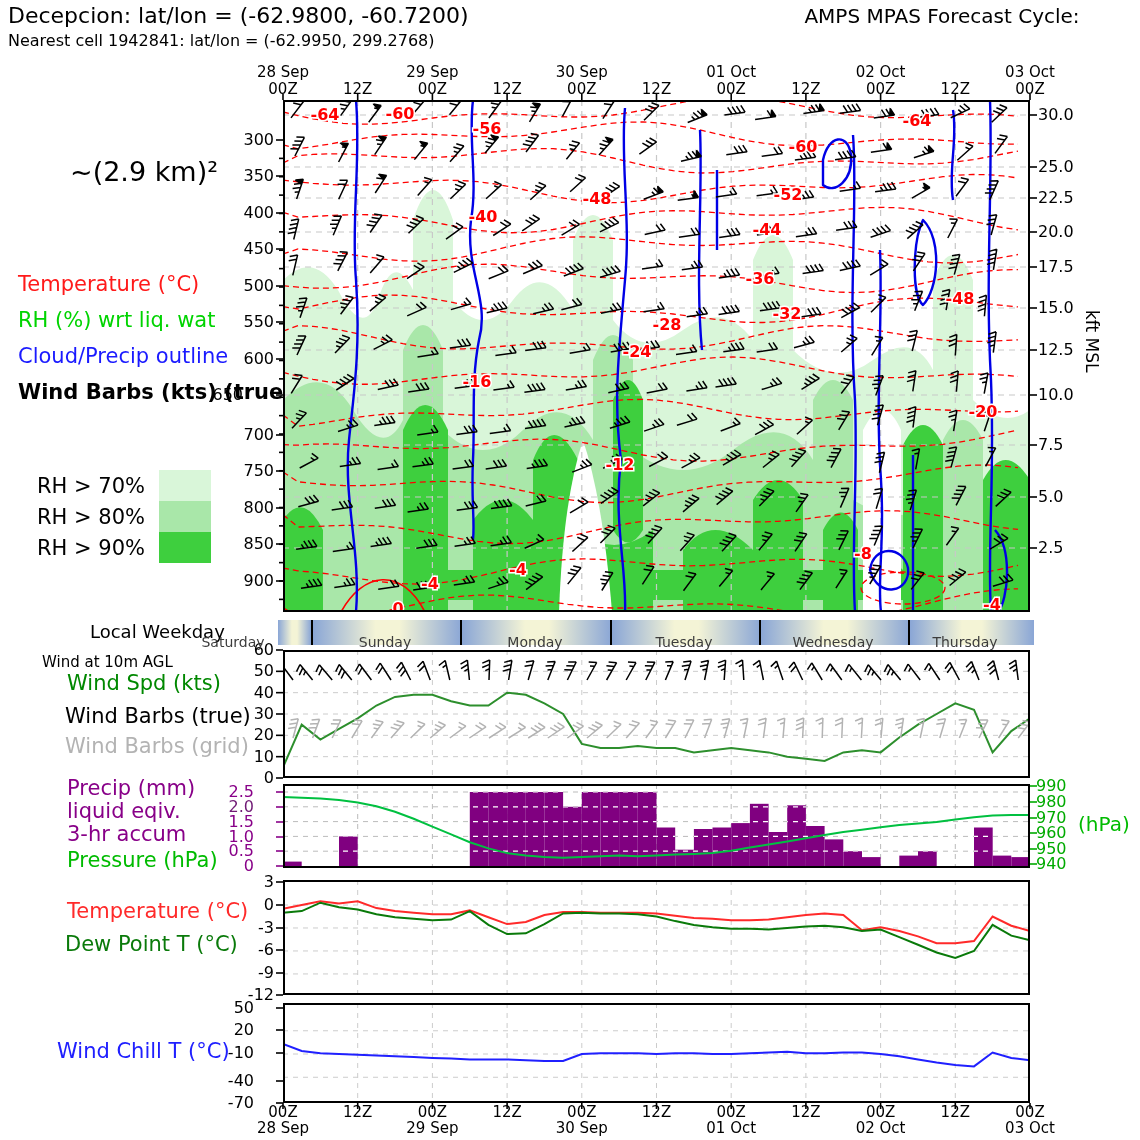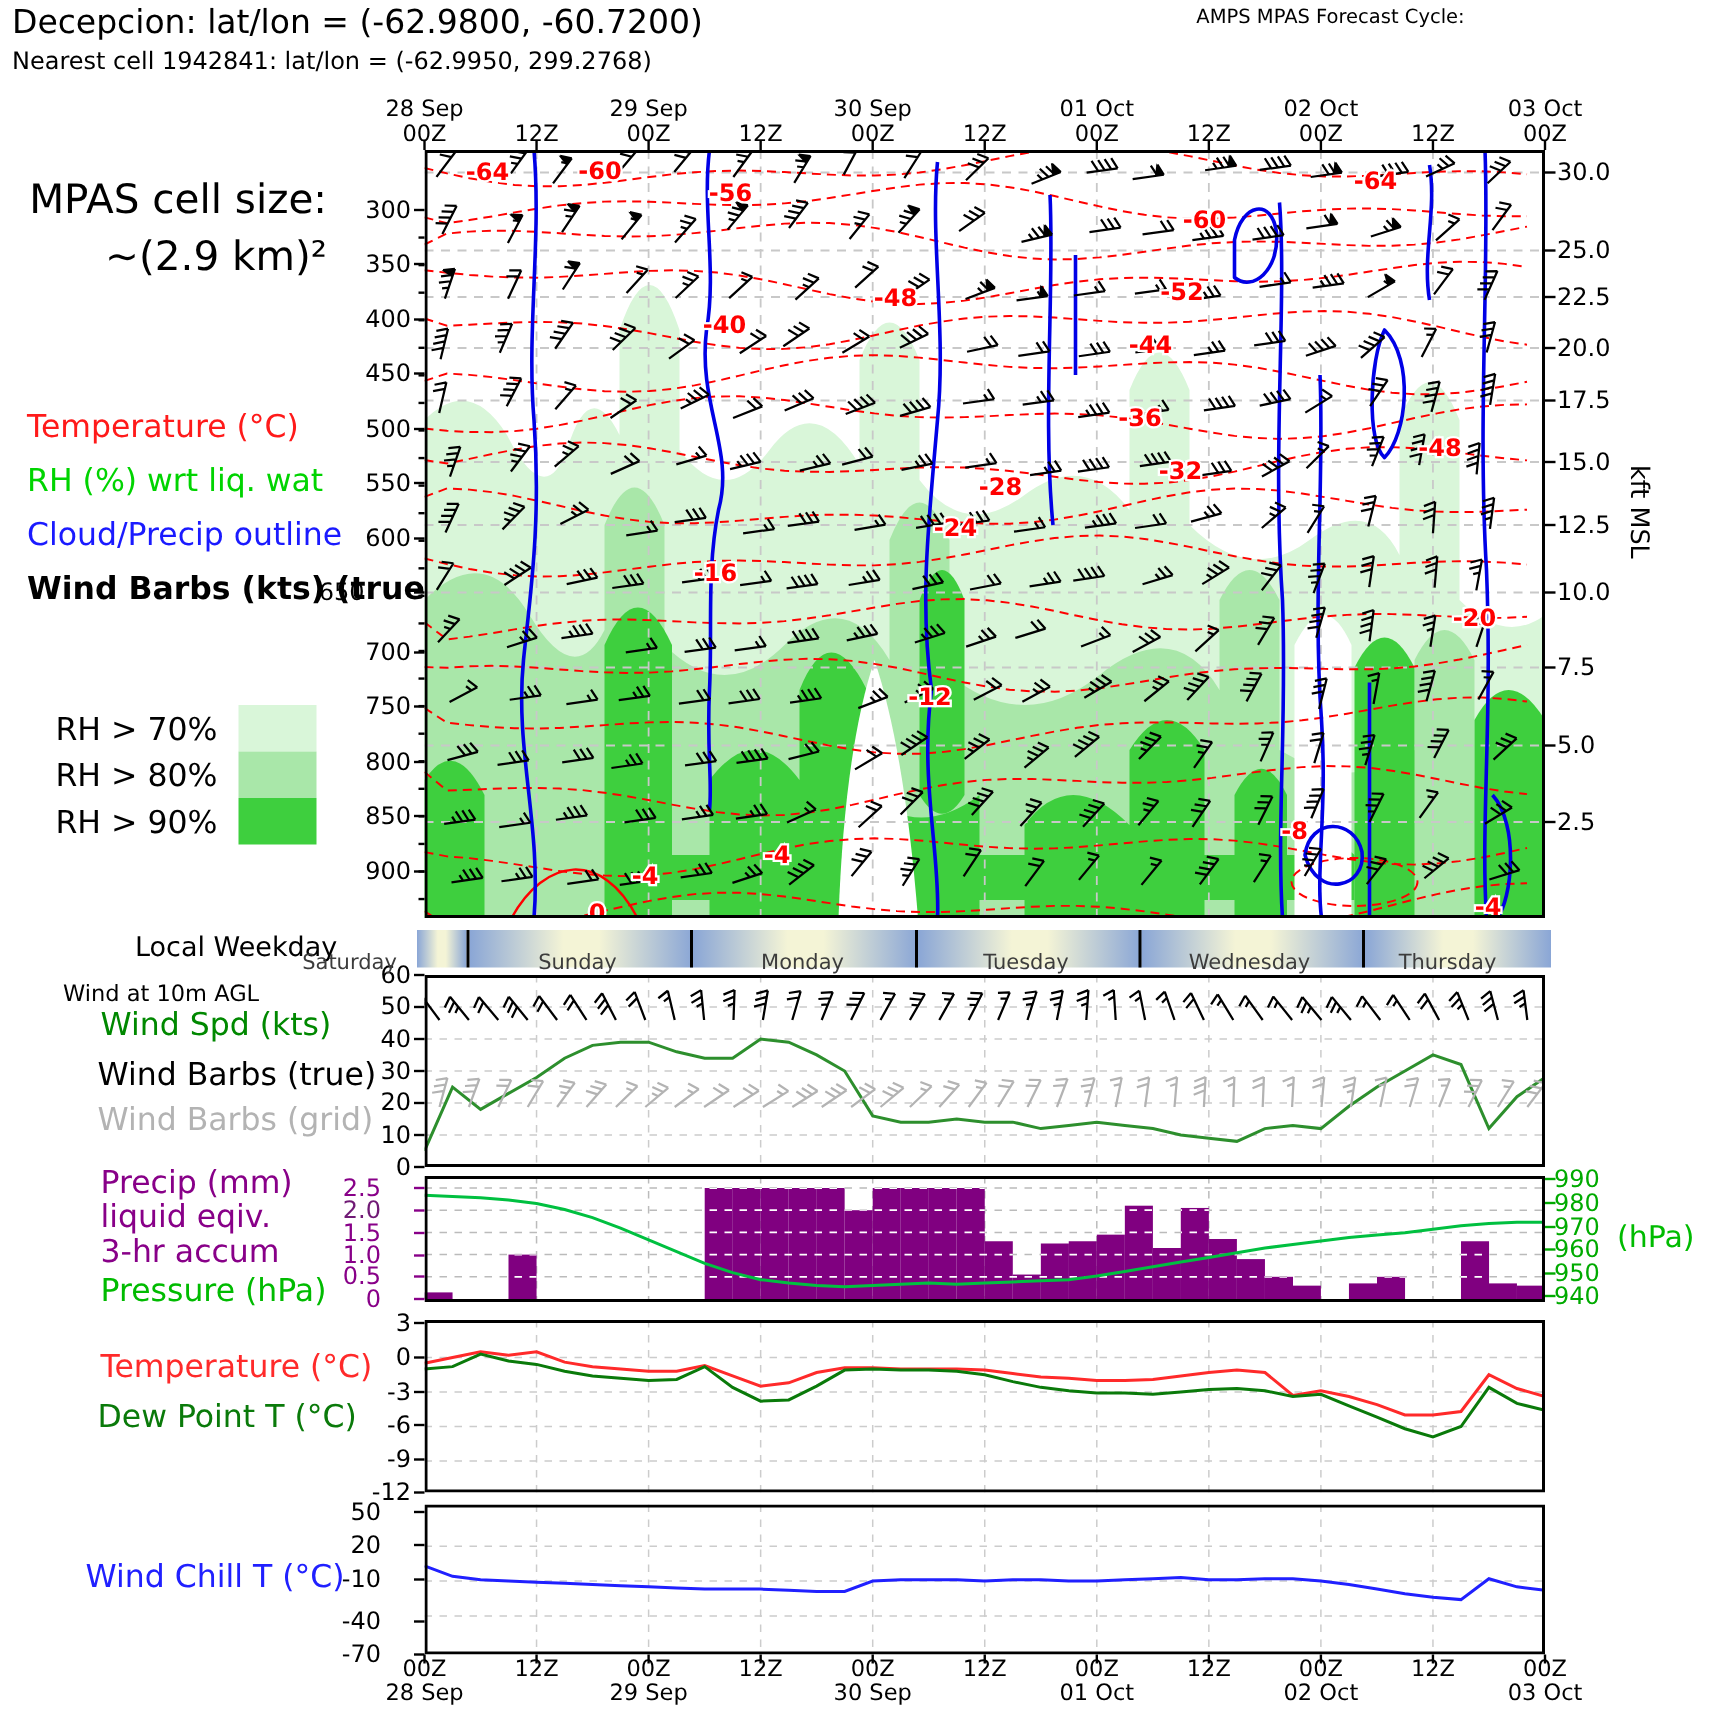--- a/index.html
+++ b/index.html
@@ -14,23 +14,22 @@
   .leglab{position:absolute;font-size:21px;line-height:1;white-space:nowrap;}
   .ctext{font-size:16px;fill:#ff0000;paint-order:stroke;stroke:#ffffff;stroke-width:3px;font-weight:bold;}
 </style>
 </head>
 <body>
 
 <div id="app">
 
   <div class="abs" style="left:8px;top:3px;font-size:22px;">Decepcion: lat/lon = (-62.9800, -60.7200)</div>
   <div class="abs" style="left:8px;top:31px;font-size:16px;">Nearest cell 1942841: lat/lon = (-62.9950, 299.2768)</div>
-  <div class="abs" style="left:737px;top:4px;width:300px;text-align:center;font-size:13px;">AMPS MPAS Forecast Cycle:</div>
-
-  <div class="abs" style="left:0;top:118px;width:218px;text-align:right;font-size:27px;">MPAS cell size:</div>
+  <div class="abs" style="left:792px;top:4px;width:300px;text-align:center;font-size:20px;">AMPS MPAS Forecast Cycle:</div>
+
   <div class="abs" style="left:0;top:156px;width:218px;text-align:right;font-size:27px;">~(2.9 km)²</div>
 
   <div id="main-legend">
       <div class="leglab" style="left: 18px; top: 274px; color: rgb(255, 26, 26);">Temperature (°C)</div>
       <div class="leglab" style="left: 18px; top: 310px; color: rgb(0, 212, 0);">RH (%) wrt liq. wat</div>
       <div class="leglab" style="left: 18px; top: 346px; color: rgb(26, 26, 255);">Cloud/Precip outline</div>
       <div class="leglab" style="left: 18px; top: 382px; color: rgb(0, 0, 0); font-weight: bold;">Wind Barbs (kts) (true)</div>
     </div>
 
   <div id="rh-legend">

